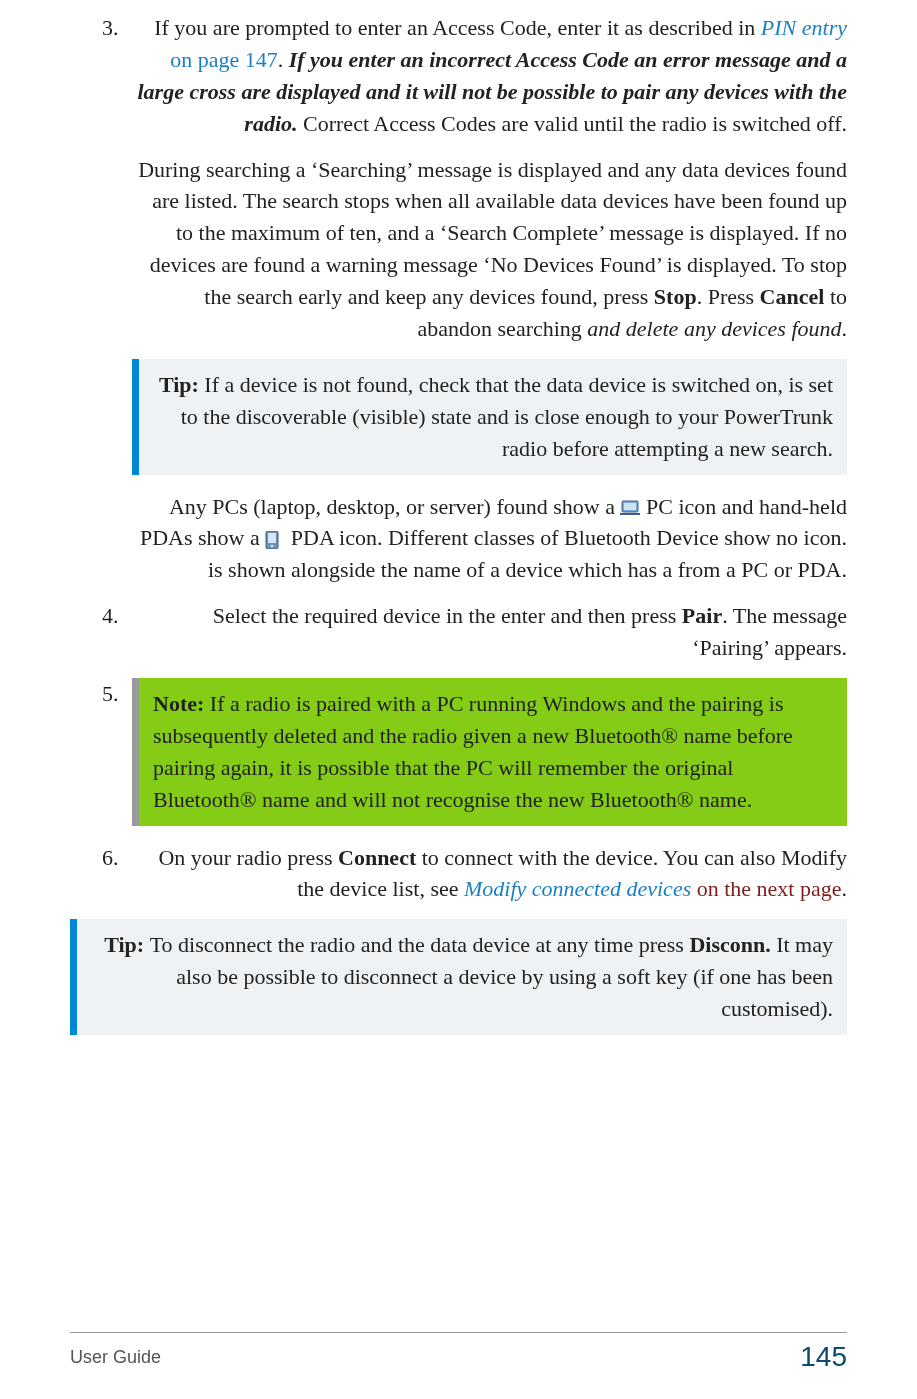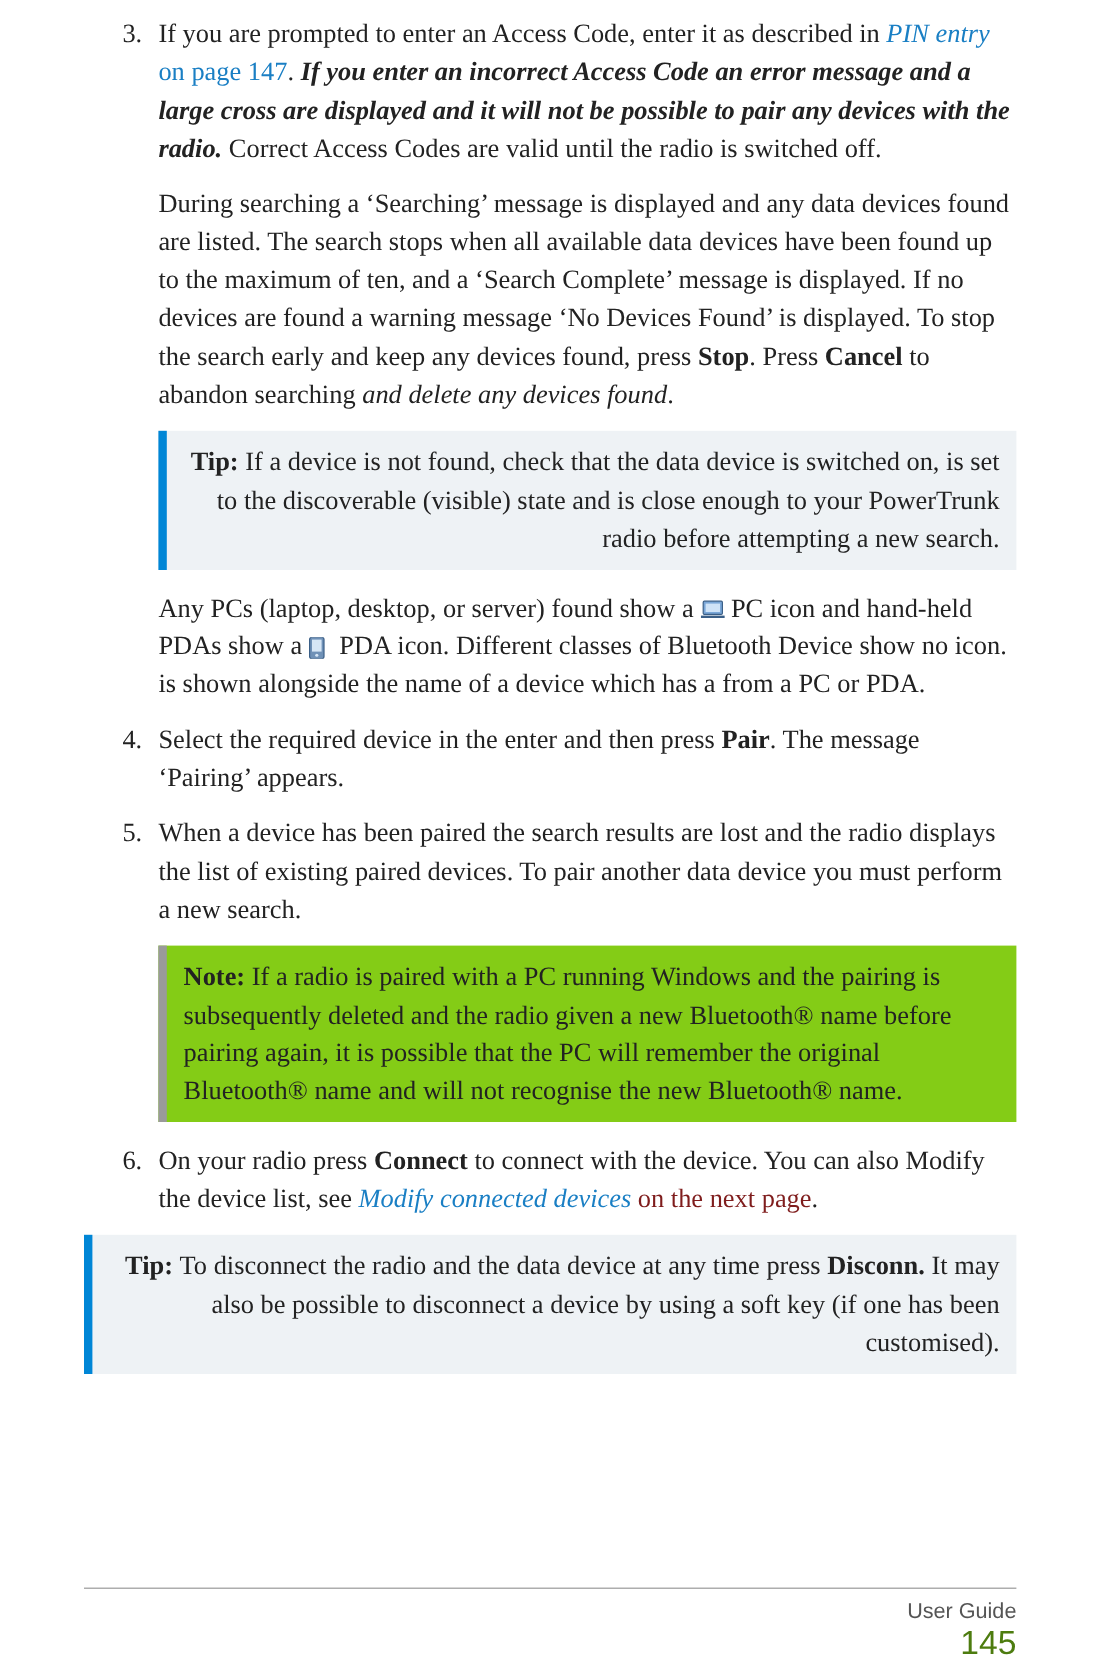--- a/index.html
+++ b/index.html
@@ -28,21 +28,21 @@
     margin-bottom: 6px;
     font-size: 22px;
     line-height: 1.45;
   }
   ol.steps > li > .num {
     position: absolute;
     left: 32px;
     top: 0;
     font-size: 22px;
   }
-  .p { margin: 0 0 14px 0; }
+  .p { margin: 0 0 14px 0; text-align: right; }
   .link { color: #1a7fc4; font-style: italic; }
   .link2 { color: #1a7fc4; font-style: italic; }
   .bi { font-weight: bold; font-style: italic; }
   .b { font-weight: bold; }
   .i { font-style: italic; }
   .callout {
     border-left: 7px solid;
     padding: 10px 14px 10px 14px;
     margin: 10px 0 16px 0;
     font-size: 22px;
@@ -53,31 +53,30 @@
   .callout .lbl { font-weight: bold; }
   .icon-pc, .icon-pda {
     display: inline-block;
     width: 20px; height: 16px;
     vertical-align: -2px;
     position: relative;
   }
   .icon-pc svg, .icon-pda svg { display:block; }
   .footer {
     position: absolute;
-    left: 70px; right: 70px; bottom: 14px;
+    left: 70px; right: 70px; bottom: 26px;
     border-top: 1px solid #999;
     padding-top: 8px;
     display: flex;
     justify-content: space-between;
-    align-items: flex-end;
+    align-items: center;
     font-family: Arial, Helvetica, sans-serif;
-    flex-direction: column;
   }
   .footer .fg { font-size: 18px; color:#555; }
-  .footer .pn { font-size: 28px; color:#4d7c0f; }
+  .footer .pn { font-size: 28px; color:#0c4a6e; }
 </style>
 </head>
 <body>
 
 <div class="page">
   <ol class="steps">
 
     <li>
       <span class="num">3.</span>
 
@@ -108,21 +107,20 @@
 
     <li>
       <span class="num">4.</span>
       <p class="p">
         <span>Select the required device in the enter and then press </span><span class="b">Pair</span><span>. The message ‘Pairing’ appears.</span>
       </p>
     </li>
 
     <li>
       <span class="num">5.</span>
-      <p class="p">When a device has been paired the search results are lost and the radio displays the list of existing paired devices. To pair another data device you must perform a new search.</p>
       <div class="callout note">
         <span class="lbl">Note:  </span><span>If a radio is paired with a PC running Windows and the pairing is subsequently deleted and the radio given a new Bluetooth® name before pairing again, it is possible that the PC will remember the original Bluetooth® name and will not recognise the new Bluetooth® name.</span>
       </div>
     </li>
 
     <li>
       <span class="num">6.</span>
       <p class="p">
         <span>On your radio press </span><span class="b">Connect</span><span> to connect with the device. You can also Modify the device list, see </span><a class="link2"><span>Modify connected devices</span><span style="font-style:normal;color:#7f1d1d;"> on the next page</span></a><span>.</span>
       </p>

